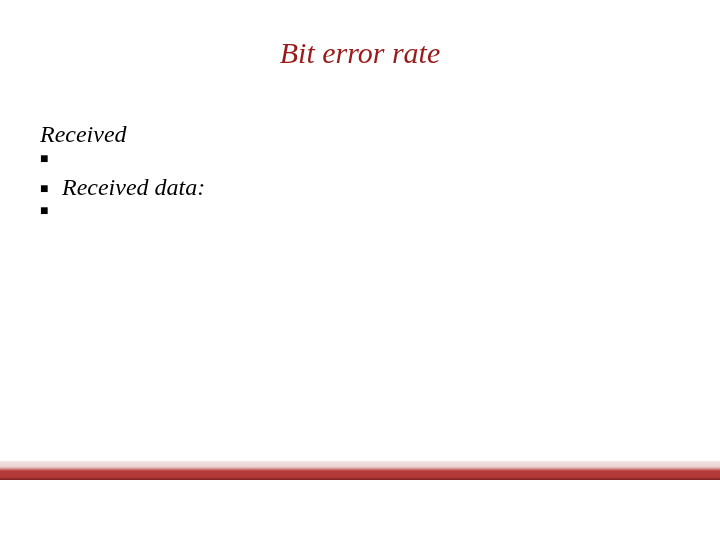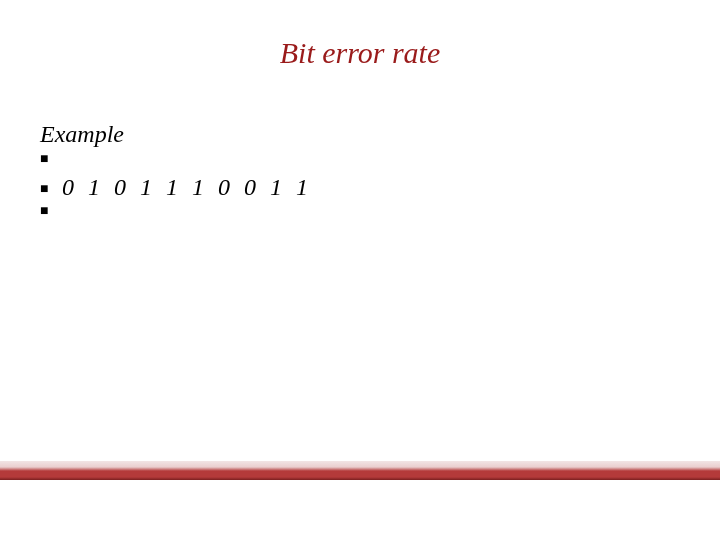--- a/index.html
+++ b/index.html
@@ -78,29 +78,29 @@
     box-shadow: 0 1px 0 #ffffff inset;
   }
 </style>
 </head>
 <body>
 <div class="slide">
 
   <div class="title">Bit error rate</div>
 
   <div class="body">
-    <div class="example-heading">Example</div>
+    <div class="example-heading">Received</div>
 
     <div class="item">
       <span class="bullet">■</span>
     </div>
 
     <div class="item">
       <span class="bullet">■</span>
-      <span class="value">0 1 0 1 1 1 0 0 1 1</span>
+      <span class="label">Received data:</span>
     </div>
 
     <div class="item">
       <span class="bullet">■</span>
       <span class="value"></span>
     </div>
   </div>
 
   <div class="footer-band"></div>
 </div>

